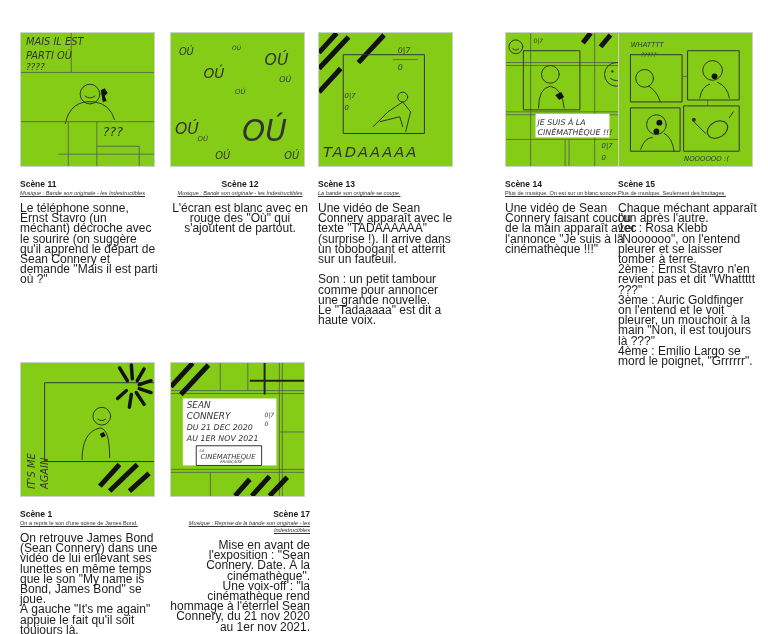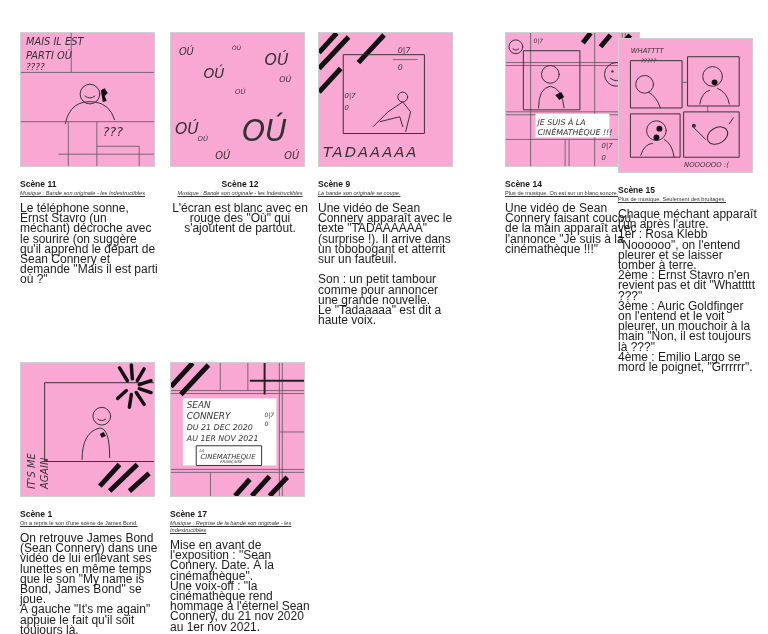--- a/index.html
+++ b/index.html
@@ -1,20 +1,20 @@
 <!DOCTYPE html>
 <html><head>
   <meta charset="utf-8">
   <style>
     * { box-sizing: border-box; margin: 0; padding: 0; }
     html, body { width: 768px; height: 634px; background: #ffffff; overflow: hidden; }
     body { position: relative; font-family: "Liberation Sans", sans-serif; color: #1a1a1a; }
     .scene { position: absolute; width: 140px; }
     .panel {
-      width: 135px; height: 135px; border: 1px solid #cfcfcf; background: #f9a8d4;
+      width: 135px; height: 135px; border: 1px solid #cfcfcf; background: #84cc16;
       position: relative; overflow: hidden;
     }
     .panel svg { width: 100%; height: 100%; display: block; }
     .scene-title { font-weight: bold; font-size: 8.5px; margin-top: 12px; line-height: 10px; }
     .scene-music { font-size: 5.6px; text-decoration: underline; color: #333; line-height: 7px; margin-top: 1px; }
     .scene-music.italic { font-style: italic; }
     .scene-desc { font-size: 12px; line-height: 10.2px; margin-top: 6px; white-space: pre-line; color: #1c1c1c; }
     .sk { fill: none; stroke: #333; stroke-width: 1; stroke-linecap: round; stroke-linejoin: round; }
     .sk2 { fill: none; stroke: #555; stroke-width: 0.8; }
     .hand { font-family: "DejaVu Sans", sans-serif; fill: #333; font-style: italic; }
@@ -81,21 +81,21 @@
       <text class="hand" x="80" y="20" font-size="8">0|7</text>
       <text class="hand" x="80" y="38" font-size="8">0</text>
       <line class="sk2" x1="75" y1="27" x2="100" y2="27"></line>
       <text class="hand" x="26" y="66" font-size="7">0|7</text>
       <text class="hand" x="26" y="78" font-size="7">0</text>
       <circle class="sk" cx="85" cy="65" r="5"></circle>
       <path class="sk" d="M55 95 l15 -15 l15 -10 l8 10 l-5 20 M62 90 l20 -5 l3 10"></path>
       <text class="hand" x="4" y="126" font-size="15" letter-spacing="2">TADAAAAA</text>
     </svg>
   </div>
-  <div class="scene-title">Scène 9</div>
+  <div class="scene-title">Scène 13</div>
   <div class="scene-music italic">La bande son originale se coupe.</div>
   <div class="scene-desc">Une vidéo de Sean Connery apparaît avec le texte "TADAAAAAA" (surprise !). Il arrive dans un tobobogant et atterrit sur un fauteuil.
 
 Son : un petit tambour comme pour annoncer une grande nouvelle.
 Le "Tadaaaaa" est dit a haute voix.</div>
 </div>
 
 <div class="scene" style="left:468px; top:32px;margin-left:37px;">
   <div class="panel">
     <svg viewBox="0 0 135 135">
@@ -131,21 +131,21 @@
       <text class="hand" x="32" y="104" font-size="8">CINÉMATHÈQUE !!!</text>
       <text class="hand" x="97" y="117" font-size="7">0|7</text>
       <text class="hand" x="97" y="129" font-size="7">0</text>
     </svg>
   </div>
   <div class="scene-title">Scène 14</div>
   <div class="scene-music">Plus de musique. On est sur un blanc sonore.</div>
   <div class="scene-desc">Une vidéo de Sean Connery faisant coucou de la main apparaît avec l'annonce "Je suis à la cinémathèque !!!"</div>
 </div>
 
-<div class="scene" style="left:618px; top:32px;margin-top:6px;">
+<div class="scene" style="left:618px; top:32px;">
   <div class="panel">
     <svg viewBox="0 0 135 135">
       <text class="hand" x="12" y="14" font-size="7">WHATTTT</text>
       <text class="hand" x="22" y="24" font-size="6">?????</text>
       <rect class="sk" x="12" y="22" width="52" height="48"></rect>
       <circle class="sk" cx="26" cy="46" r="9"></circle>
         <path class="sk" d="M30 54 q8 4 12 16"></path>
       <rect class="sk" x="70" y="18" width="52" height="50"></rect>
       <circle class="sk" cx="95" cy="38" r="10"></circle>
       <circle cx="97" cy="44" r="3" fill="#111"></circle>
@@ -197,21 +197,21 @@
       <text class="hand" x="0" y="0" font-size="10" transform="translate(14 128) rotate(-90)">IT'S ME</text>
       <text class="hand" x="0" y="0" font-size="10" transform="translate(27 128) rotate(-90)">AGAIN</text>
     </svg>
   </div>
   <div class="scene-title">Scène 1</div>
   <div class="scene-music">On a repris le son d'une scène de James Bond.</div>
   <div class="scene-desc">On retrouve James Bond (Sean Connery) dans une vidéo de lui enlevant ses lunettes en même temps que le son "My name is Bond, James Bond" se joue.
 À gauche "It's me again" appuie le fait qu'il soit toujours là.</div>
 </div>
 
-<div class="scene" style="left:170px; top:362px;">
+<div class="scene" style="left:170px; top:362px;text-align:right;">
   <div class="panel">
     <svg viewBox="0 0 135 135">
       <g class="sk2">
         <line x1="0" y1="28" x2="135" y2="28"></line>
           <line x1="0" y1="31" x2="135" y2="31"></line>
         <line x1="0" y1="108" x2="135" y2="108"></line>
           <line x1="0" y1="111" x2="135" y2="111"></line>
         <line x1="50" y1="0" x2="50" y2="28"></line>
           <line x1="78" y1="0" x2="78" y2="28"></line>
         <line x1="110" y1="0" x2="110" y2="135"></line>

